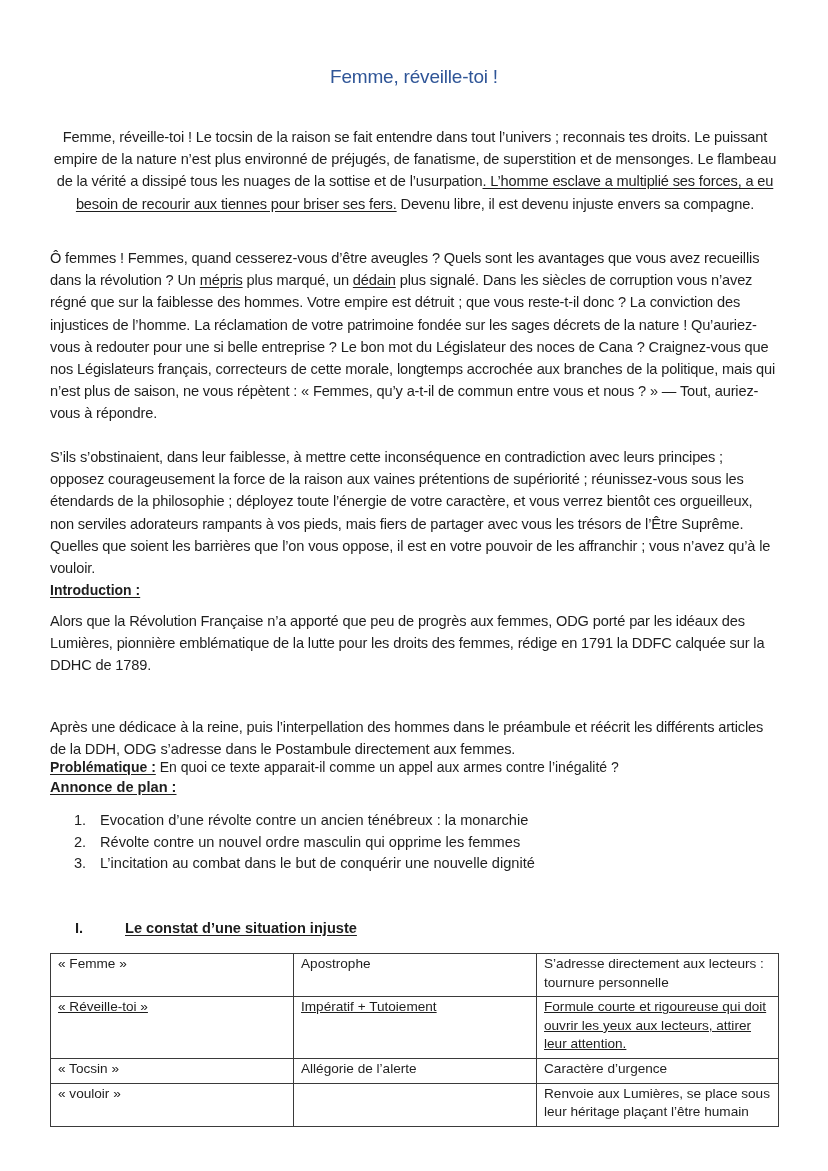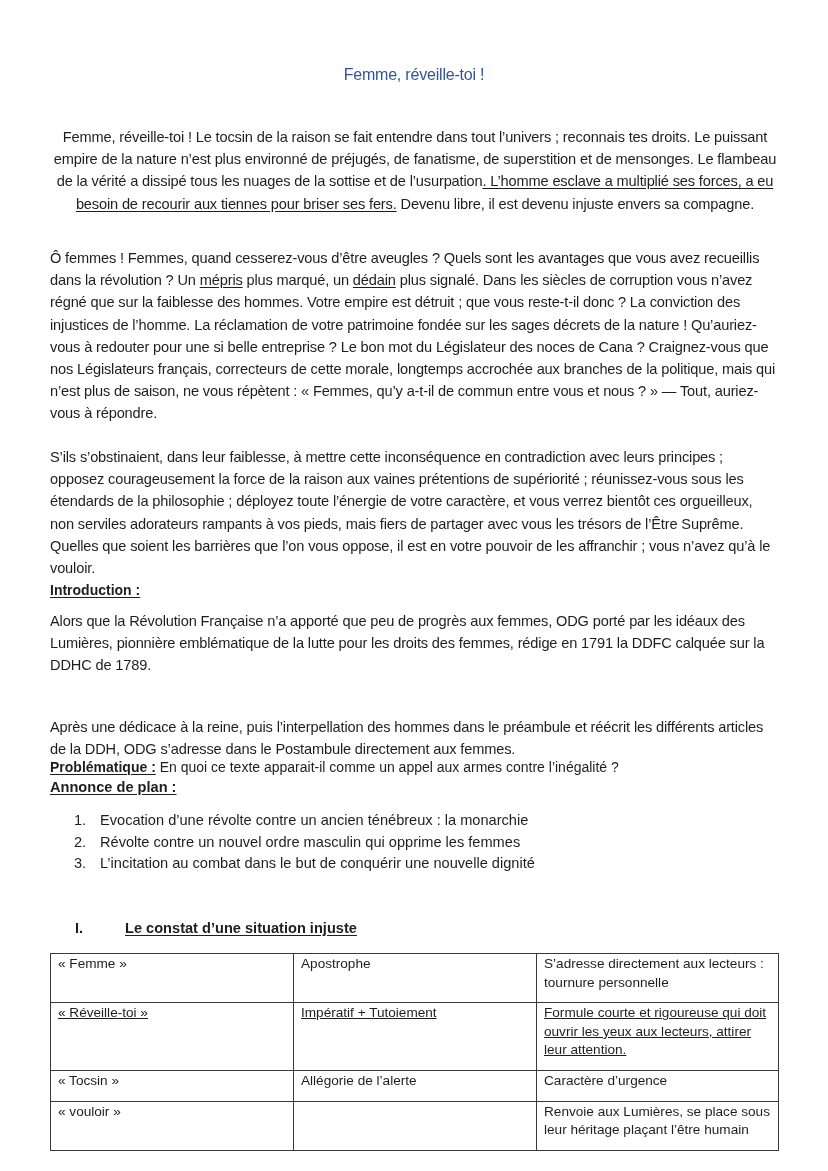--- a/index.html
+++ b/index.html
@@ -4,21 +4,21 @@
   <style>
     html, body { margin: 0; padding: 0; background: #ffffff; }
     body {
       width: 828px; height: 1171px; position: relative; overflow: hidden;
       font-family: "Liberation Sans", "DejaVu Sans", sans-serif;
       color: #1e1e1e;
     }
     .page { position: absolute; left: 0; top: 0; width: 828px; height: 1171px; }
     .title {
       position: absolute; left: 0; width: 828px; top: 66px;
-      text-align: center; font-size: 16px; color: #2f5597;
+      text-align: center; font-size: 19px; color: #2f5597;
       letter-spacing: -0.2px;
     }
     .para {
       position: absolute; left: 50px; width: 730px;
       font-size: 14.6px; line-height: 22.2px; letter-spacing: -0.15px;
       margin: 0;
     }
     .u { text-decoration: underline; text-underline-offset: 2px; }
     .heading { font-weight: bold; text-decoration: underline; text-underline-offset: 2px; }
     .p1 { top: 126px; text-align: center; }
@@ -40,21 +40,21 @@
       display: flex;
     }
     .section .roman { width: 50px; }
     .section .stitle { text-decoration: underline; text-underline-offset: 2px; }
     table.analysis {
       position: absolute; left: 50px; top: 953px; width: 729px;
       border-collapse: collapse; font-size: 13.6px; line-height: 18.6px;
     }
     table.analysis td {
       border: 1.3px solid #3a3a3a; vertical-align: top;
-      padding: 1px 6px 10px 7px;
+      padding: 1px 6px 4px 7px;
     }
     table.analysis td.c1 { width: 229px; }
     table.analysis td.c2 { width: 229px; }
     table.analysis tr.r1 td { height: 36px; }
     table.analysis tr.r2 td { height: 55px; text-decoration: underline; }
     table.analysis tr.r3 td { height: 18px; }
     table.analysis tr.r4 td { height: 36px; }
   </style>
 </head>
 <body>

